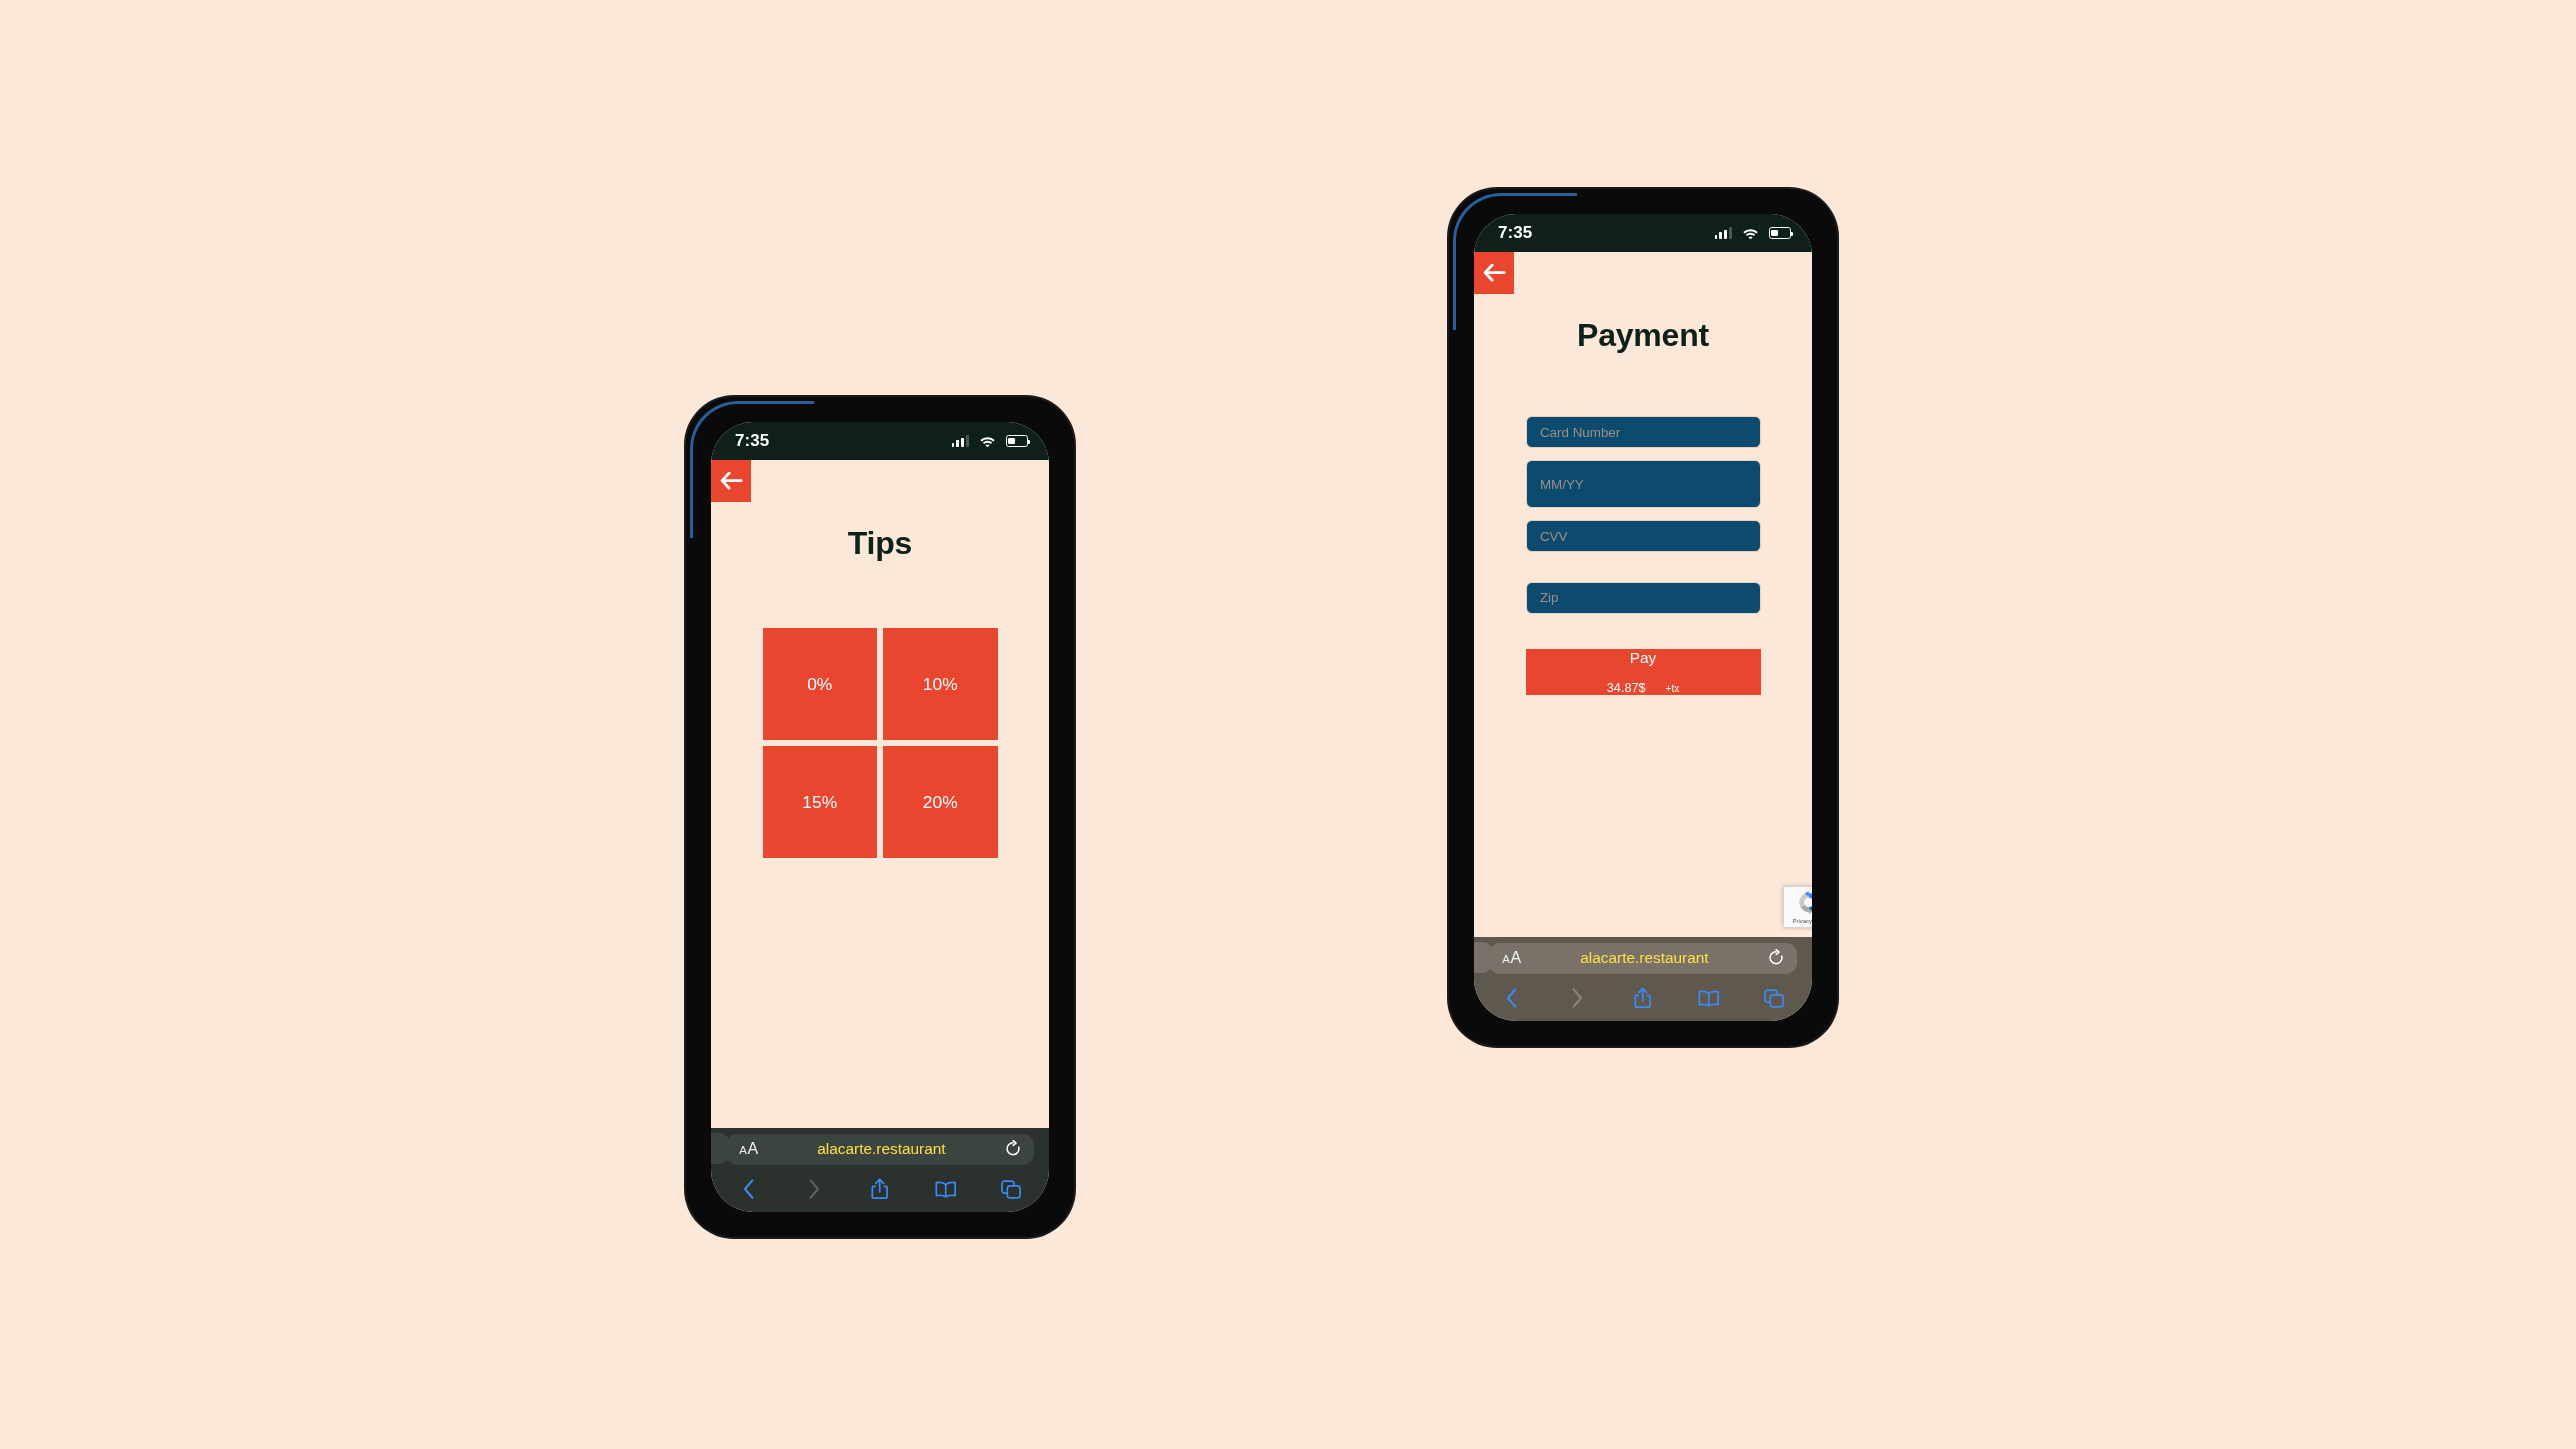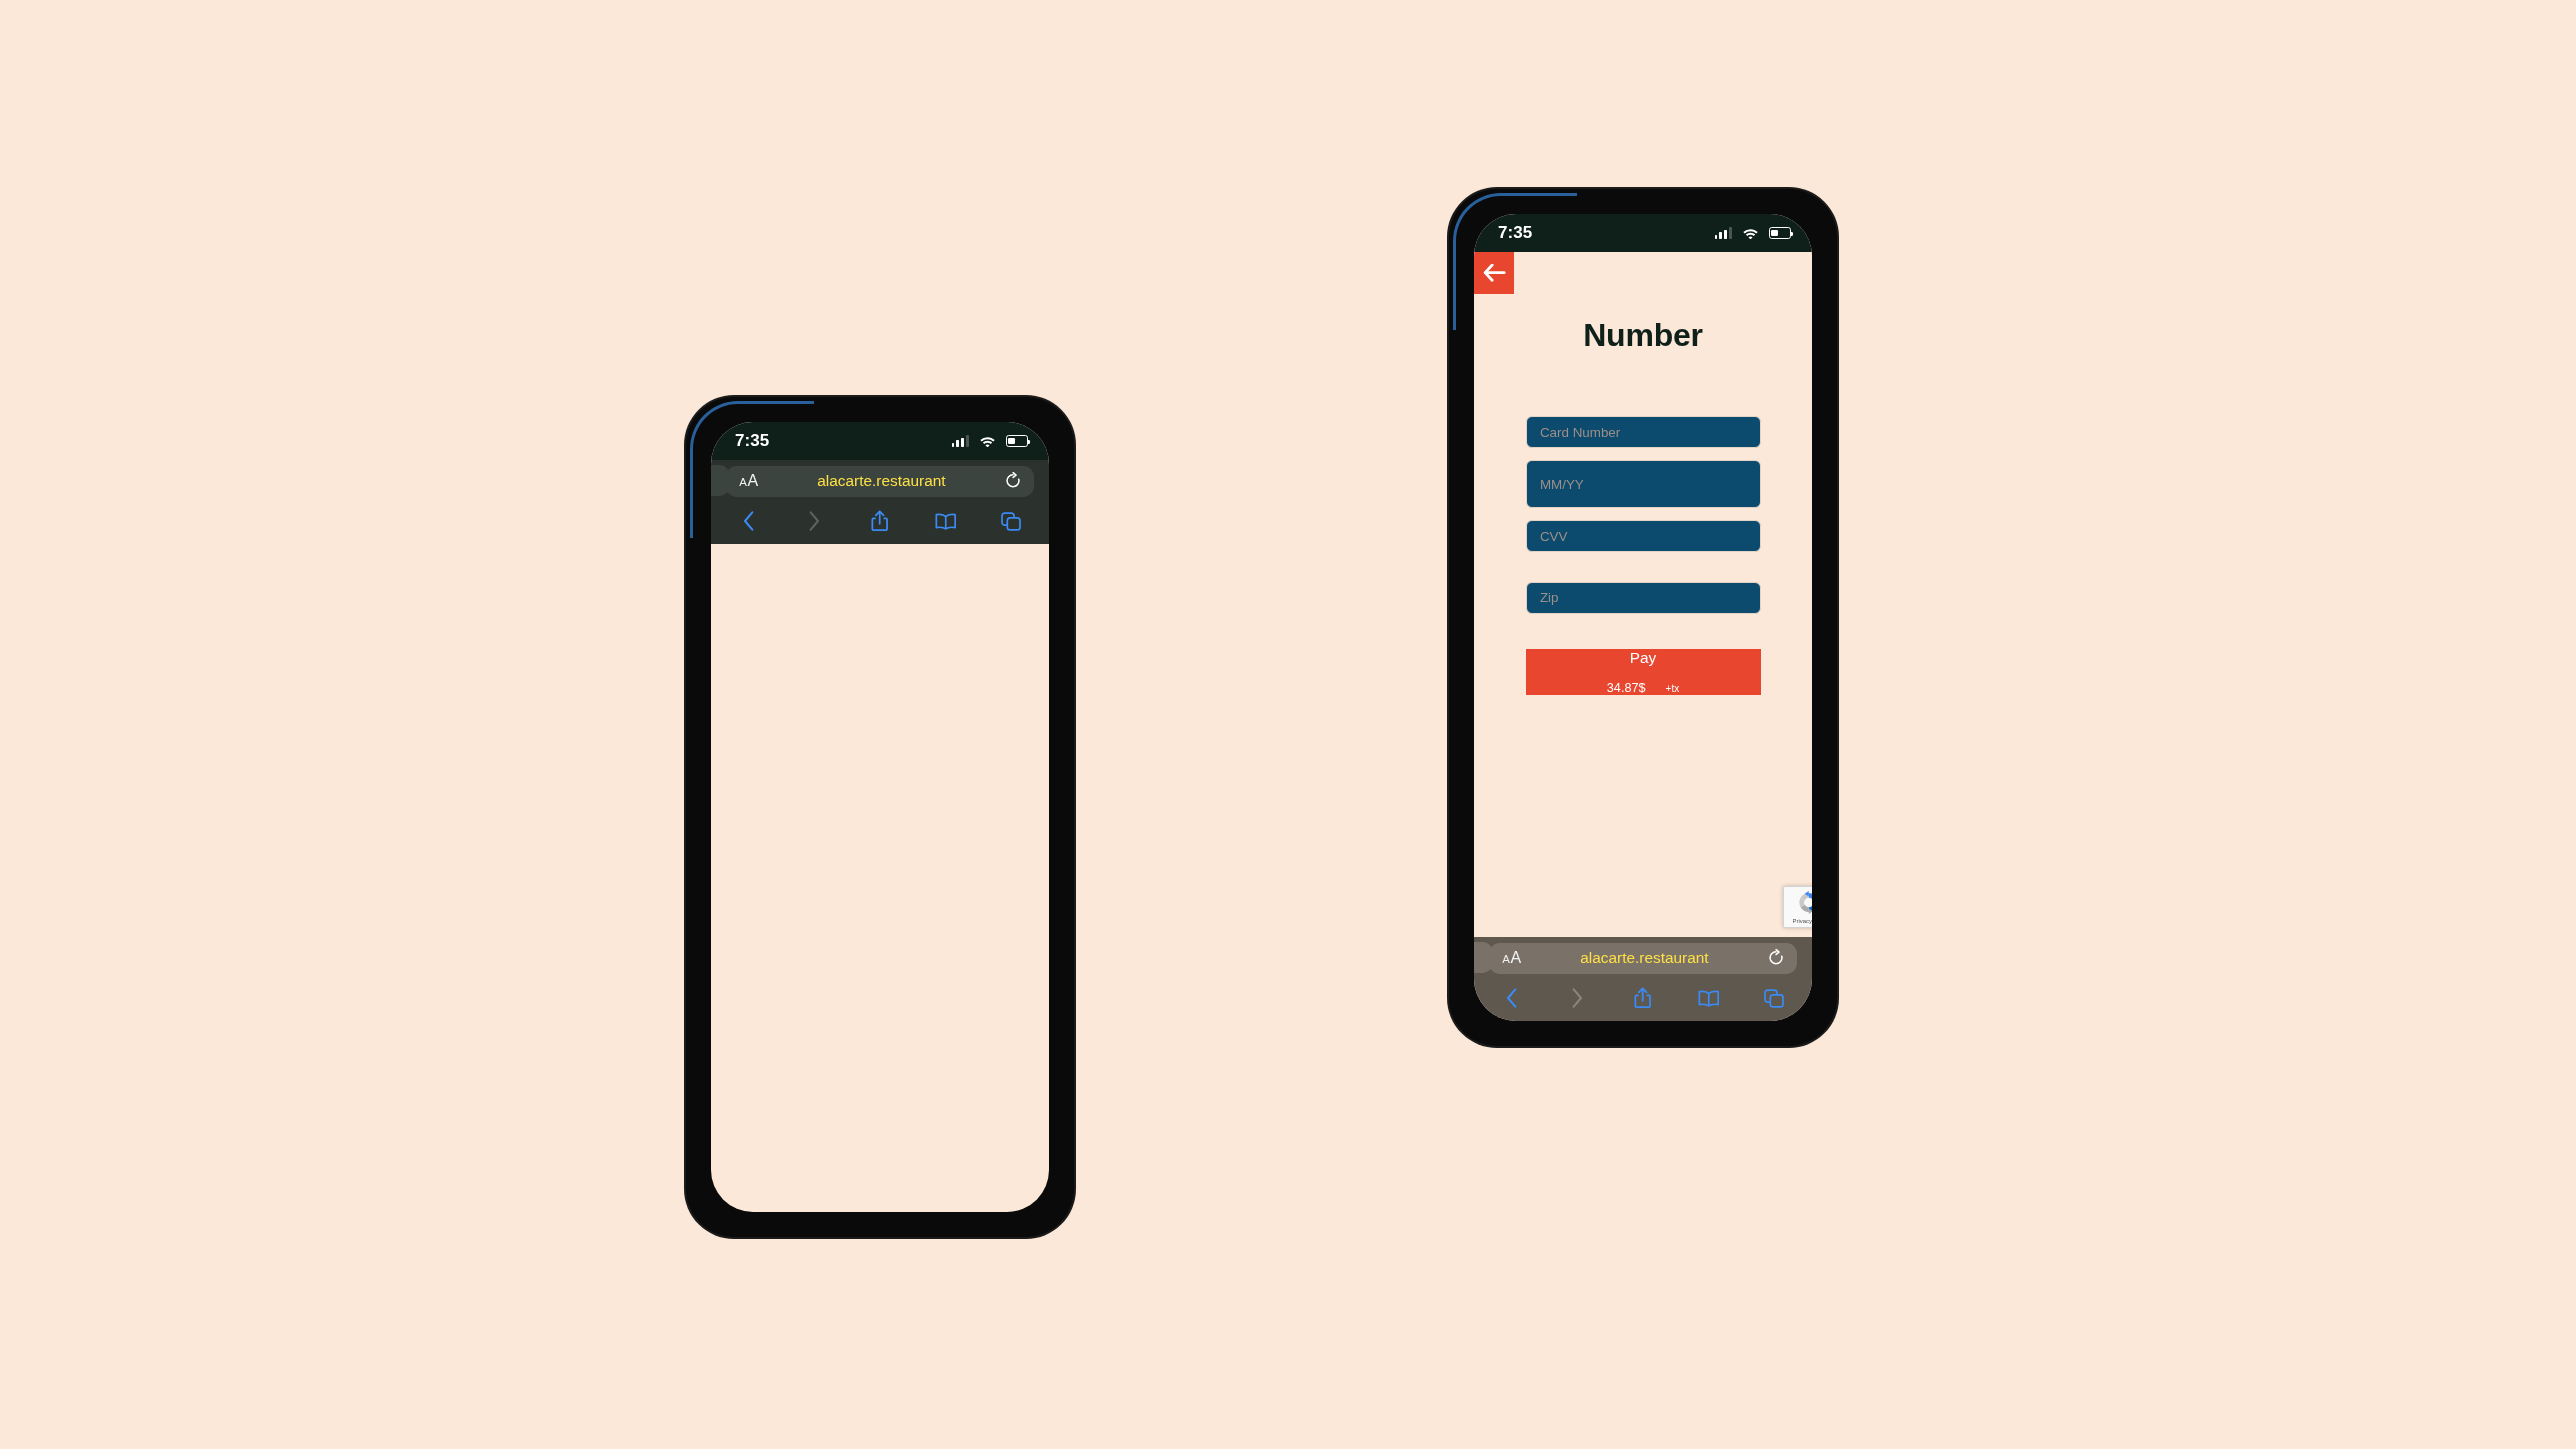--- a/index.html
+++ b/index.html
@@ -232,20 +232,46 @@
           <path d="M12.5 8.6c2.7 0 5.2 1.1 7 2.8l-2.1 2.2a7.1 7.1 0 0 0-9.8 0l-2.1-2.2a10 10 0 0 1 7-2.8z" fill="#fff"></path>
           <path d="M12.5 14.1c1.2 0 2.3.5 3.1 1.3l-3.1 3.2-3.1-3.2c.8-.8 1.9-1.3 3.1-1.3z" fill="#fff"></path>
         </svg>
         <div class="battery" style="width:22px; height:11.4px; padding:1.3px;">
           <div class="lvl" style="width:40%; height:100%;"></div>
           <div class="nub" style="right:-3.4px; top:3.4px; width:2px; height:4px;"></div>
         </div>
       </div>
     </div>
 
+    <div class="page">
+
+      <div class="back-btn" style="width:40px; height:42px;">
+        <svg width="23" height="17.4" viewBox="0 0 34 26">
+          <path d="M13.5 1.5 L3 12.9 L13.5 24.3" stroke="#fff" stroke-width="4.2" fill="none" stroke-linecap="round" stroke-linejoin="round"></path>
+          <path d="M3.6 12.9 H31.5" stroke="#fff" stroke-width="4.2" stroke-linecap="round"></path>
+        </svg>
+      </div>
+
+      <div class="page-title" style="font-size:32px; margin-top:65px;">Tips</div>
+
+      <div class="tips-grid" style="margin:66px auto 0; width:235px; gap:6px;">
+        <div class="tip-btn row-top" style="height:112px; font-size:17.4px;">
+          <span>0%</span>
+        </div>
+        <div class="tip-btn row-top" style="height:112px; font-size:17.4px;">
+          <span>10%</span>
+        </div>
+        <div class="tip-btn row-bot" style="height:112px; font-size:17.4px;">
+          <span>15%</span>
+        </div>
+        <div class="tip-btn row-bot" style="height:112px; font-size:17.4px;">
+          <span>20%</span>
+        </div>
+      </div>
+    </div>
 
     <div class="browser-bar" style="background:#2B322E;">
       <div class="url-row" style="height:42px; padding:0 14.8px;">
         <div class="url-peek" style="left:-12px; top:5.4px; width:31px; height:31px; background:#3C443F;"></div>
         <div class="url-pill" style="background:#3C443F; height:31px; padding:0 13.4px;">
           <div class="url-aa" style="gap:0.7px;">
             <span class="small" style="font-size:11.4px;">A</span>
             <span style="font-size:16px;">A</span>
           </div>
           <div class="url-text" style="font-size:15.4px;">alacarte.restaurant</div>
@@ -319,21 +345,21 @@
 
     <div class="page">
 
       <div class="back-btn" style="width:40px; height:42px;">
         <svg width="23" height="17.4" viewBox="0 0 34 26">
           <path d="M13.5 1.5 L3 12.9 L13.5 24.3" stroke="#fff" stroke-width="4.2" fill="none" stroke-linecap="round" stroke-linejoin="round"></path>
           <path d="M3.6 12.9 H31.5" stroke="#fff" stroke-width="4.2" stroke-linecap="round"></path>
         </svg>
       </div>
 
-      <div class="page-title" style="font-size:32px; margin-top:65px;">Number</div>
+      <div class="page-title" style="font-size:32px; margin-top:65px;">Payment</div>
 
       <div style="margin:62px auto 0; width:235px;">
         <div class="form-field" style="height:32px; padding:0 13.4px; margin-bottom:12px;" title="Card Number">
           <span style="font-size:13.4px;">Card Number</span>
         </div>
         <div class="form-field" style="height:48px; padding:0 13.4px; margin-bottom:12px;" title="MM/YY">
           <span style="font-size:13.4px;">MM/YY</span>
         </div>
         <div class="form-field" style="height:32px; padding:0 13.4px; margin-bottom:29.5px;" title="CVV">
           <span style="font-size:13.4px;">CVV</span>

